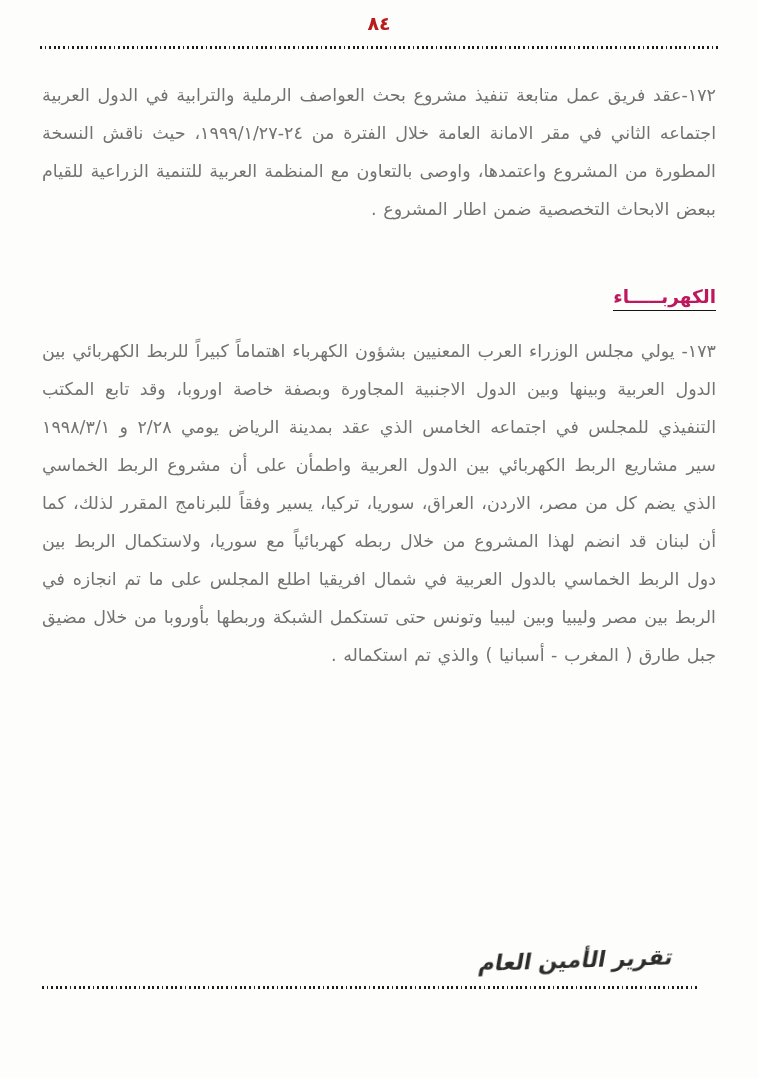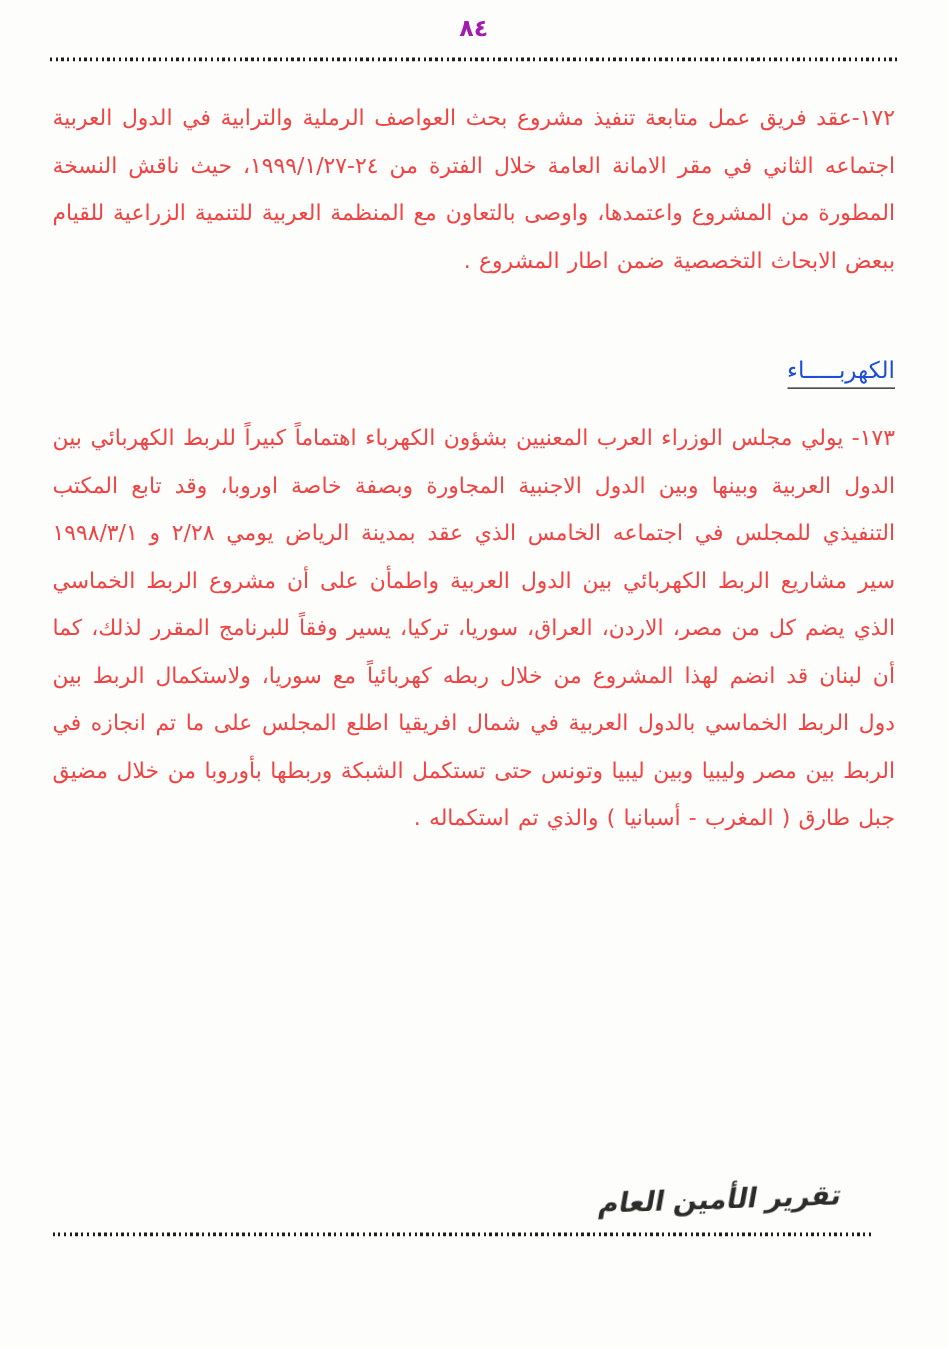--- a/index.html
+++ b/index.html
@@ -22,21 +22,21 @@
   }
   .page-number {
     position: absolute;
     top: 12px;
     left: 0;
     right: 0;
     text-align: center;
     font-size: 19px;
     font-weight: bold;
     letter-spacing: 2px;
-    color: #a21caf;
+    color: #b91c1c;
   }
   .rule {
     position: absolute;
     height: 3px;
     background-image: repeating-linear-gradient(to right,
       #1d1d1d 0, #1d1d1d 1.8px, transparent 1.8px, transparent 4.6px);
   }
   .rule.top {
     top: 46px;
     left: 40px;
@@ -53,31 +53,31 @@
     right: 42px;
     left: 42px;
   }
   p.body-text {
     margin: 0;
     font-size: 17.5px;
     line-height: 38px;
     text-align: justify;
     text-align-last: right;
     word-spacing: 1px;
-    color: #ef4444;
+    color: #737373;
   }
   p.para-172 {
     margin-bottom: 50px;
   }
   h2.section-heading {
     margin: 0 0 16px 0;
     font-size: 18.5px;
-    font-weight: normal;
+    font-weight: bold;
     line-height: 38px;
-    color: #1d4ed8;
+    color: #be185d;
   }
   h2.section-heading .heading-text {
     border-bottom: 1.6px solid #141414;
     padding-bottom: 3px;
   }
   p.para-173 {
     margin-bottom: 40px;
   }
   .signature {
     position: absolute;

